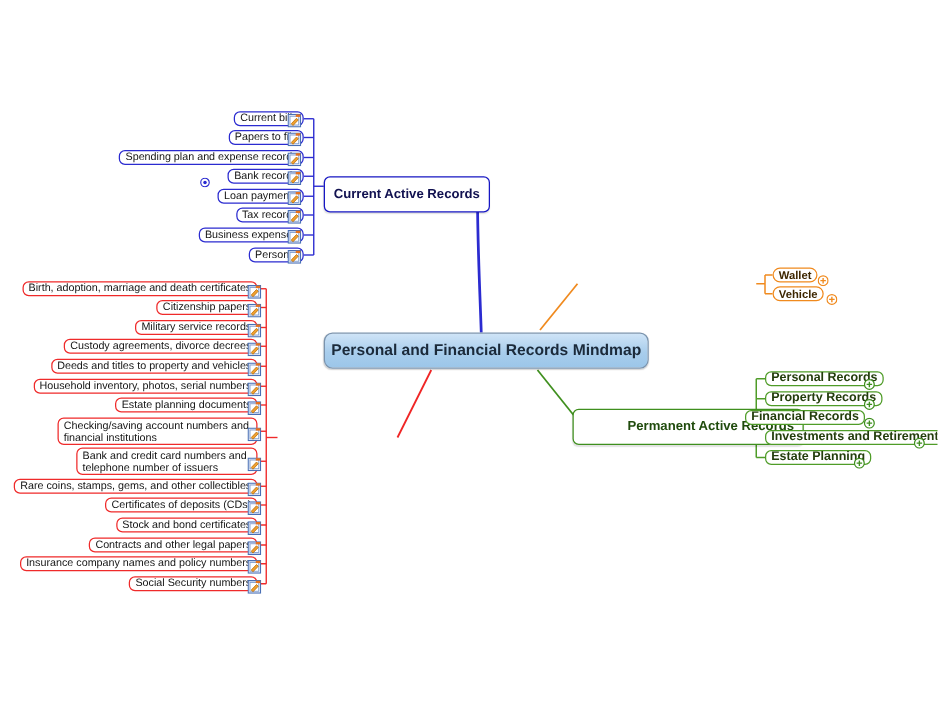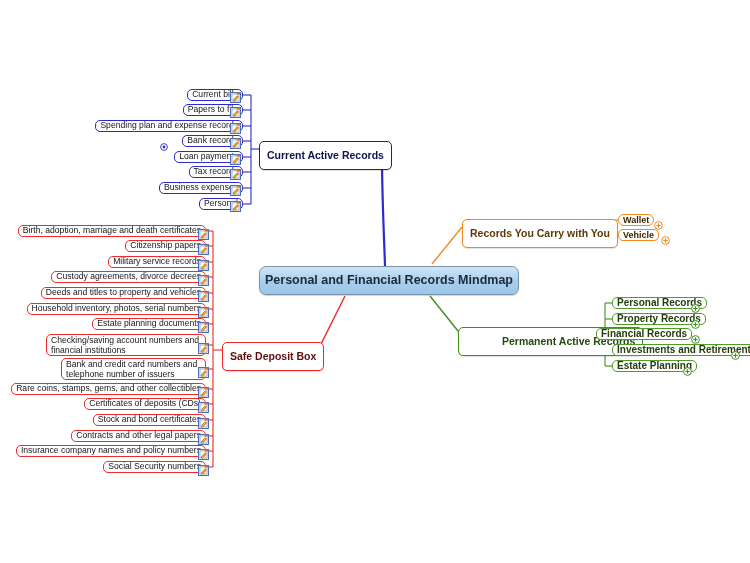--- a/index.html
+++ b/index.html
@@ -136,27 +136,21 @@
   </svg>
 
   <div class="node central">
     <span class="lbl">Personal and Financial Records Mindmap</span>
   </div>
 
   <div class="node main-node m-blue" style="left:259px;top:141px;">
     <span class="lbl">Current Active Records</span>
   </div>
 
-  <div class="node main-node m-orange" style="left:462px;top:219px;">
-    <span class="lbl">Records You Carry with You</span>
-  </div>
-
-  <div class="node main-node m-red" style="left:222px;top:342px;">
-    <span class="lbl">Safe Deposit Box</span>
-  </div>
+
 
   <div class="node main-node m-green" style="left:458px;top:327px;">
     <span class="lbl">Permanent Active Records</span>
   </div>
 
   <div class="node leaf l-blue" style="right:507px;top:89px;">
     <span class="lbl">Current bills</span>
   </div>
   <div class="node leaf l-blue" style="right:507px;top:104px;">
     <span class="lbl">Papers to file</span>
@@ -230,21 +224,21 @@
       </svg></span>
 
   <span class="collapse-dot" style="left:160px;top:137px;"><svg viewBox="0 0 8 8" width="8" height="8">
         <circle cx="4" cy="4" r="3.4" fill="#ffffff" stroke="#2b2bd0" stroke-width="0.9"></circle>
         <circle cx="4" cy="4" r="1.4" fill="#2b2bd0"></circle>
       </svg></span>
 
   <div class="node leaf l-orange" style="left:618px;top:214px;border-radius:6px;">
     <span class="lbl">Wallet</span>
   </div>
-  <div class="node leaf l-orange" style="left:618px;top:229px;">
+  <div class="node leaf l-orange" style="left:618px;top:229px;border-radius:6px;">
     <span class="lbl">Vehicle</span>
   </div>
   <span class="plus-icon" style="left:654px;top:216px;"><svg viewBox="0 0 9 9" width="9" height="9">
         <circle cx="4.5" cy="4.5" r="3.9" fill="#ffffff" stroke="#f08a1e" stroke-width="1"></circle>
         <path d="M4.5 2.3 V6.7 M2.3 4.5 H6.7" stroke="#f08a1e" stroke-width="1.1"></path>
       </svg></span>
   <span class="plus-icon" style="left:661px;top:231px;"><svg viewBox="0 0 9 9" width="9" height="9">
         <circle cx="4.5" cy="4.5" r="3.9" fill="#ffffff" stroke="#f08a1e" stroke-width="1"></circle>
         <path d="M4.5 2.3 V6.7 M2.3 4.5 H6.7" stroke="#f08a1e" stroke-width="1.1"></path>
       </svg></span>

